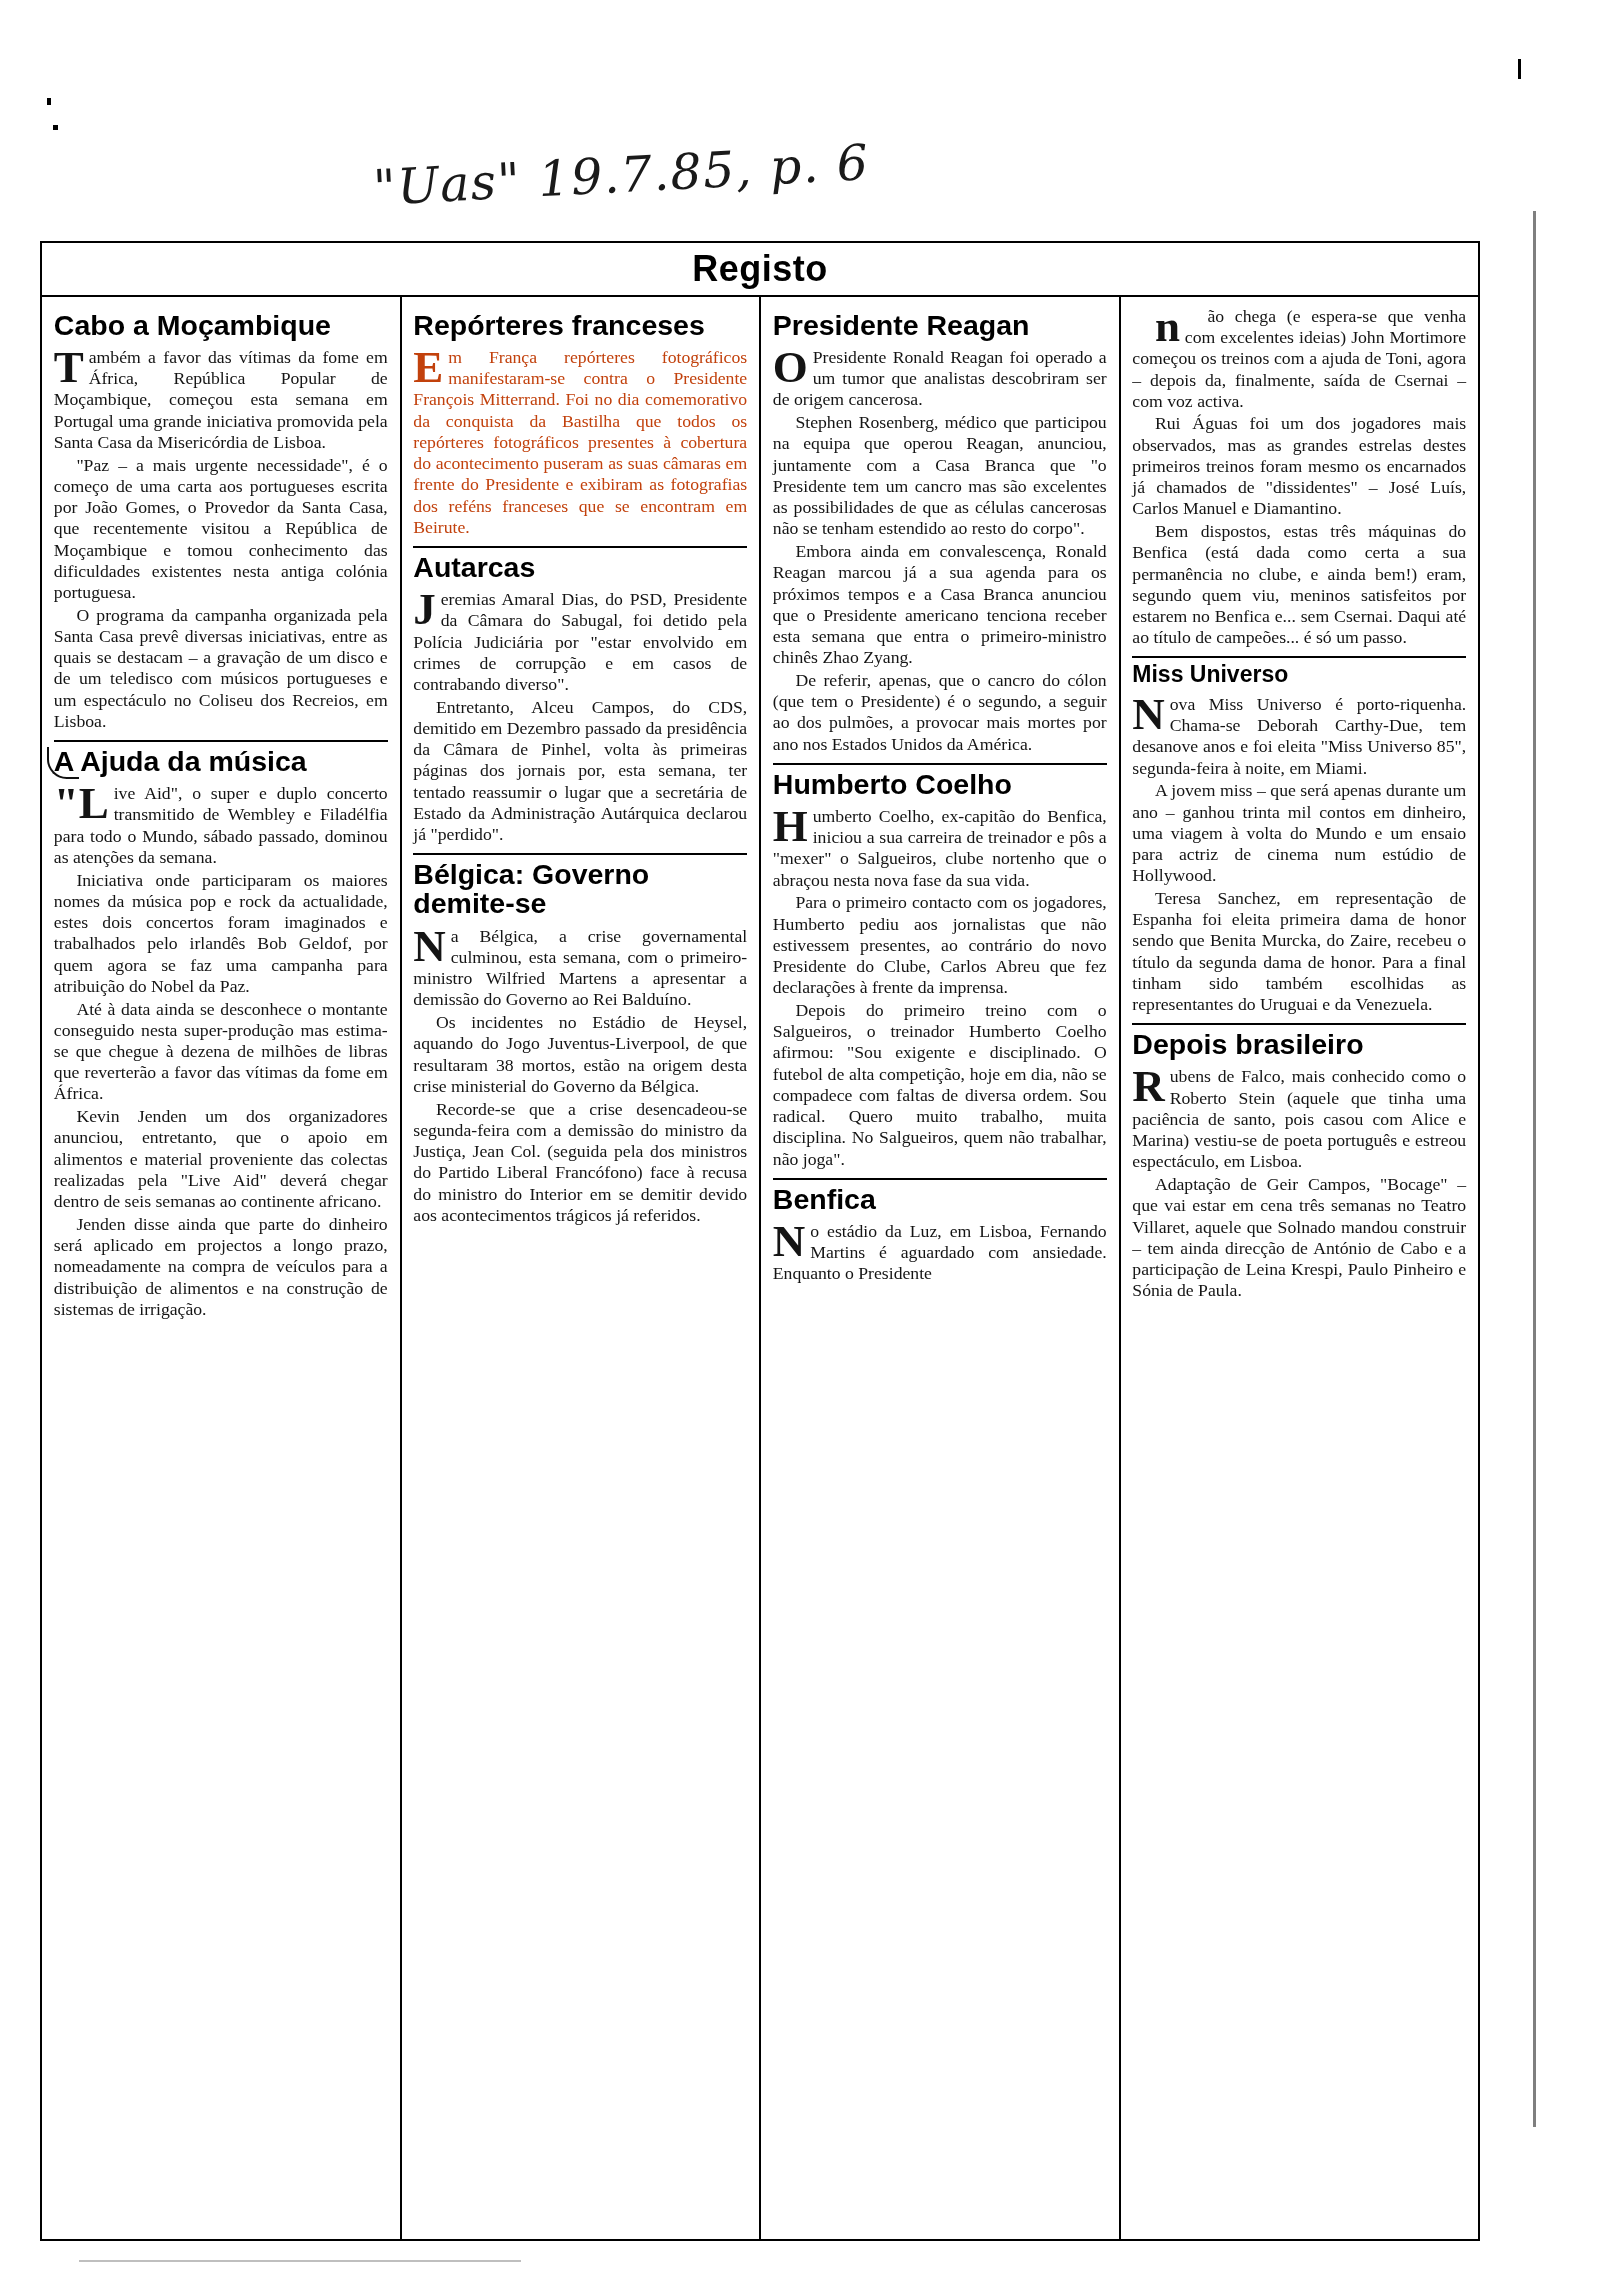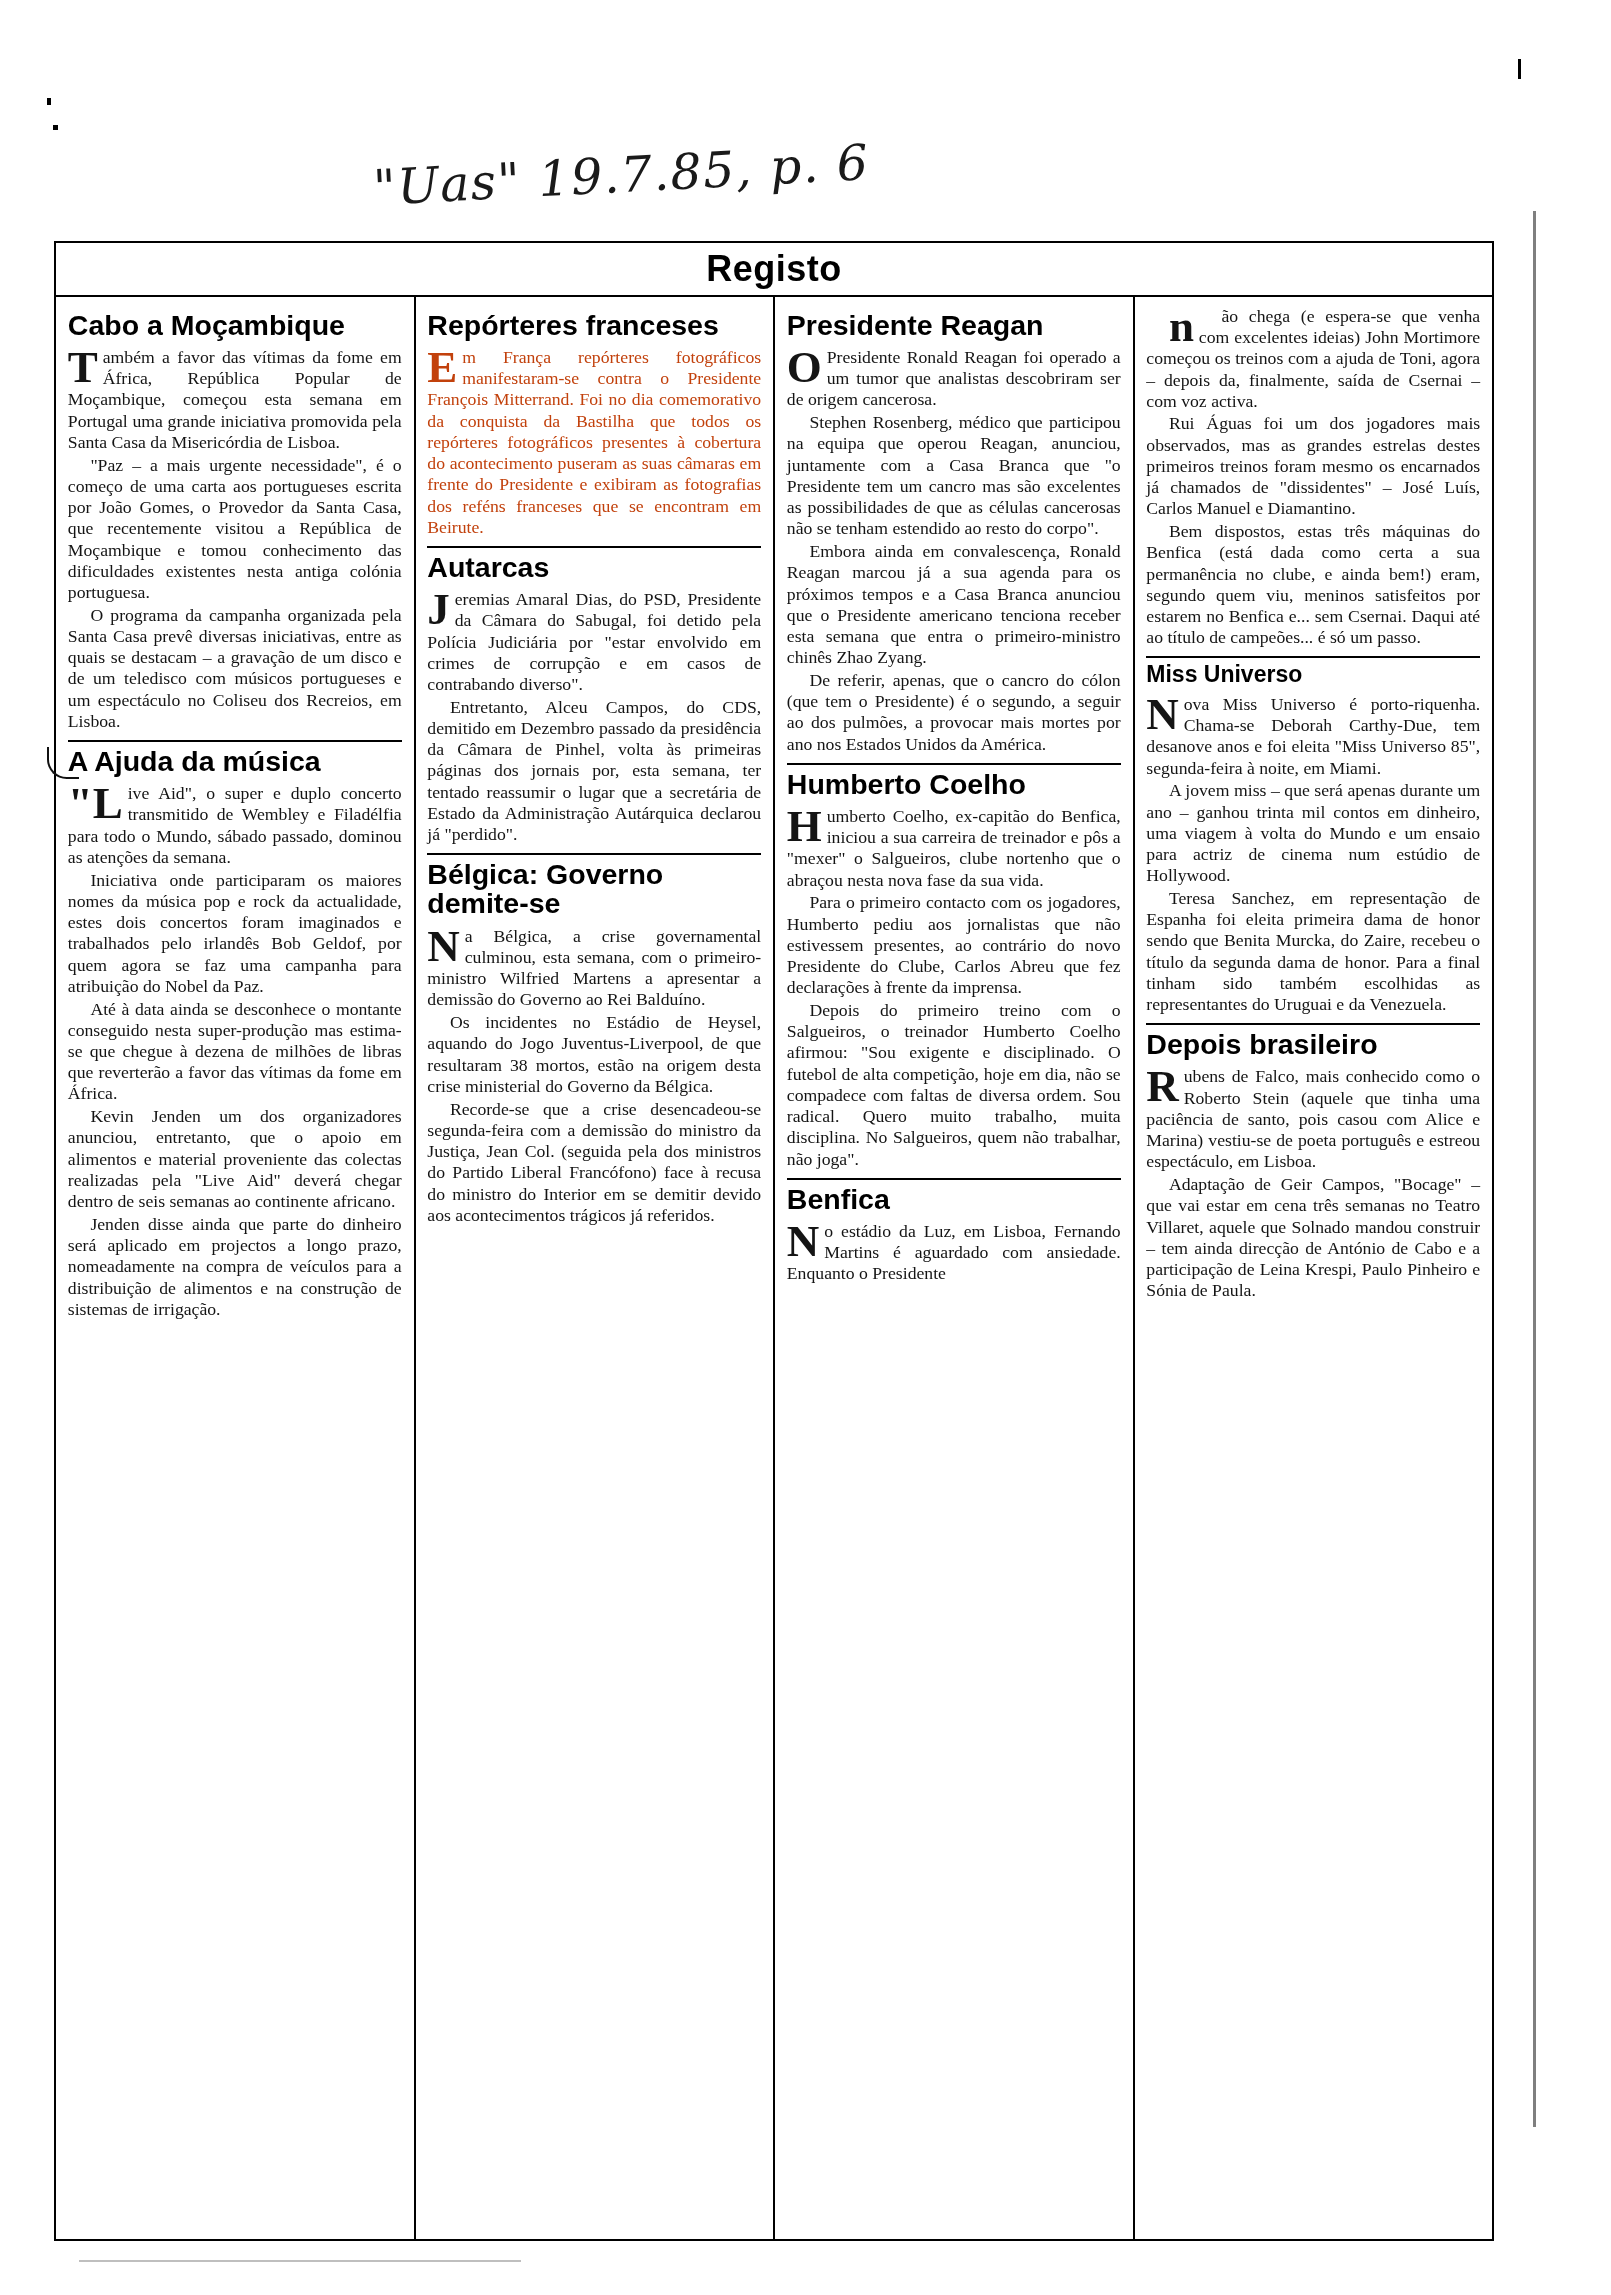--- a/index.html
+++ b/index.html
@@ -27,21 +27,21 @@
     letter-spacing: 1.5px;
     color: #1a1a1a;
     transform: rotate(-3deg);
     white-space: nowrap;
   }
 
   
   .page {
     position: absolute;
     top: 241px;
-    left: 54px;
+    left: 40px;
     width: 1440px;
     height: 2000px;
     border: 2.5px solid #000;
     background: #fff;
     box-sizing: border-box;
   }
 
   .masthead {
     height: 52px;
     border-bottom: 2.5px solid #000;

